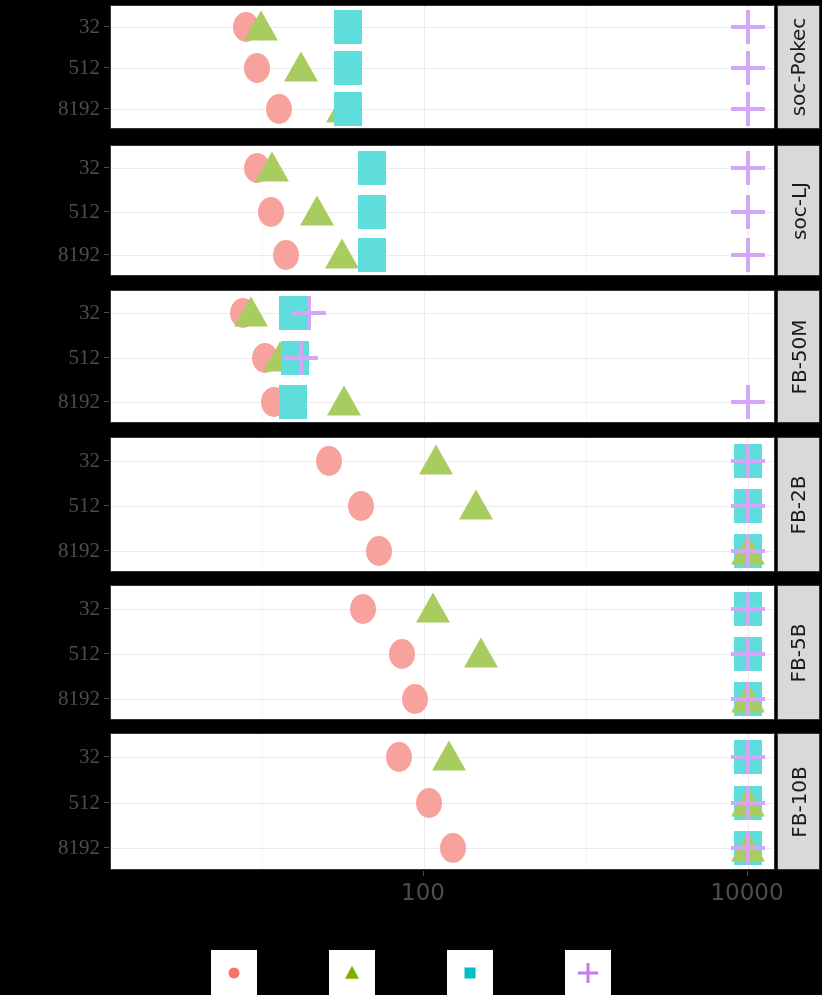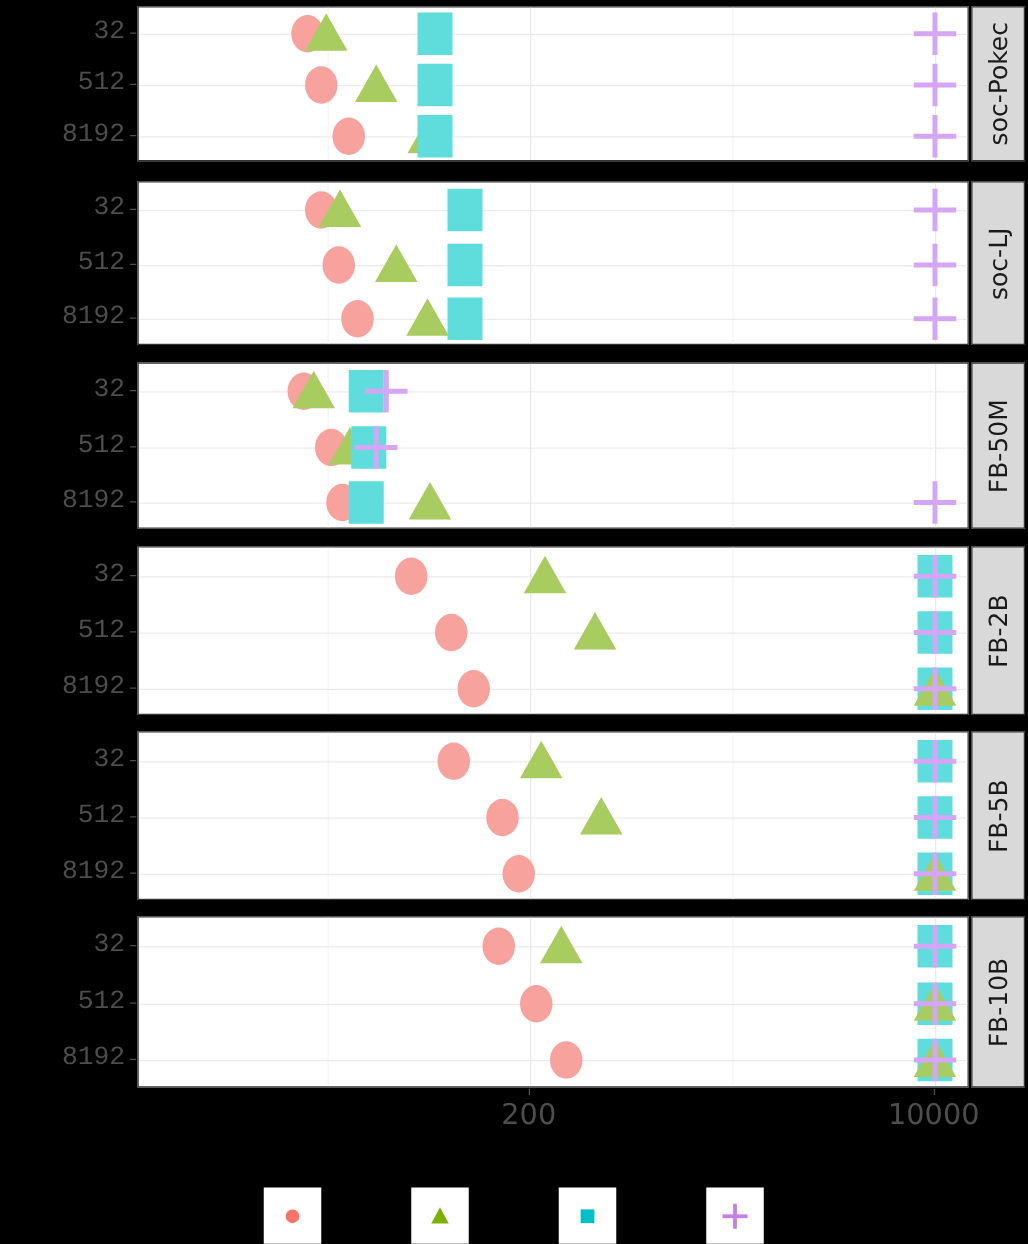--- a/index.html
+++ b/index.html
@@ -1,21 +1,21 @@
 <!DOCTYPE html>
 <html><head>
 <meta charset="utf-8">
 <style>
   html,body{margin:0;padding:0;background:#000;}
   body{width:822px;height:995px;font-family:"DejaVu Sans",sans-serif;overflow:hidden;}
   #root{position:relative;width:822px;height:995px;background:#000;}
 
   .panel-row{position:absolute;left:0;right:0;}
   .ylab{position:absolute;right:0;transform:translateY(-50%);
-        color:#4d4d4d;font-size:21px;font-family:Liberation Mono, monospace;
+        color:#4d4d4d;font-size:21px;font-family:Liberation Serif, serif;
         text-align:right;white-space:nowrap;letter-spacing:0px;}
   .ytick{position:absolute;width:5px;height:1px;background:#4d4d4d;}
 
   .plotbox{position:absolute;background:#fff;border:1px solid #333;box-sizing:border-box;}
   .gridmaj{position:absolute;top:0;bottom:0;width:1px;background:#ebebeb;}
   .gridmin{position:absolute;top:0;bottom:0;width:1px;background:#f5f5f5;}
   .gridh{position:absolute;left:0;right:0;height:1px;background:#ebebeb;}
 
   .strip{position:absolute;background:#d9d9d9;border:1px solid #333;box-sizing:border-box;
          display:flex;align-items:center;justify-content:center;}
@@ -279,21 +279,21 @@
       <div class="ytick" style="top: 23px; left: 104px;"></div>
       <div class="ylab" style="top: 69px; right: 722px;">512</div>
       <div class="ytick" style="top: 69px; left: 104px;"></div>
       <div class="ylab" style="top: 114px; right: 722px;">8192</div>
       <div class="ytick" style="top: 114px; left: 104px;"></div>
       <div class="strip" style="left: 777px; top: 0px; width: 43px; height: 137px;">
         <span>FB-10B</span>
       </div>
     </div>
     <div class="xtickmark" style="left: 423px; top: 871px;"></div>
-    <div class="xlab" style="left: 423px; top: 879px;">200</div>
+    <div class="xlab" style="left: 423px; top: 879px;">100</div>
     <div class="xtickmark" style="left: 747px; top: 871px;"></div>
     <div class="xlab" style="left: 747px; top: 879px;">10000</div>
     <div id="legend" style="top: 950px;">
       <div class="lg-item" style="margin: 0px 36px;">
         <div class="lg-key">
           <div style="position: absolute; left: 50%; top: 50%; transform: translate(-50%, -50%); width: 11px; height: 11px; border-radius: 50%; background: rgb(248, 115, 106);"></div>
         </div>
         <div class="lg-label"></div>
       </div>
       <div class="lg-item" style="margin: 0px 36px;">

